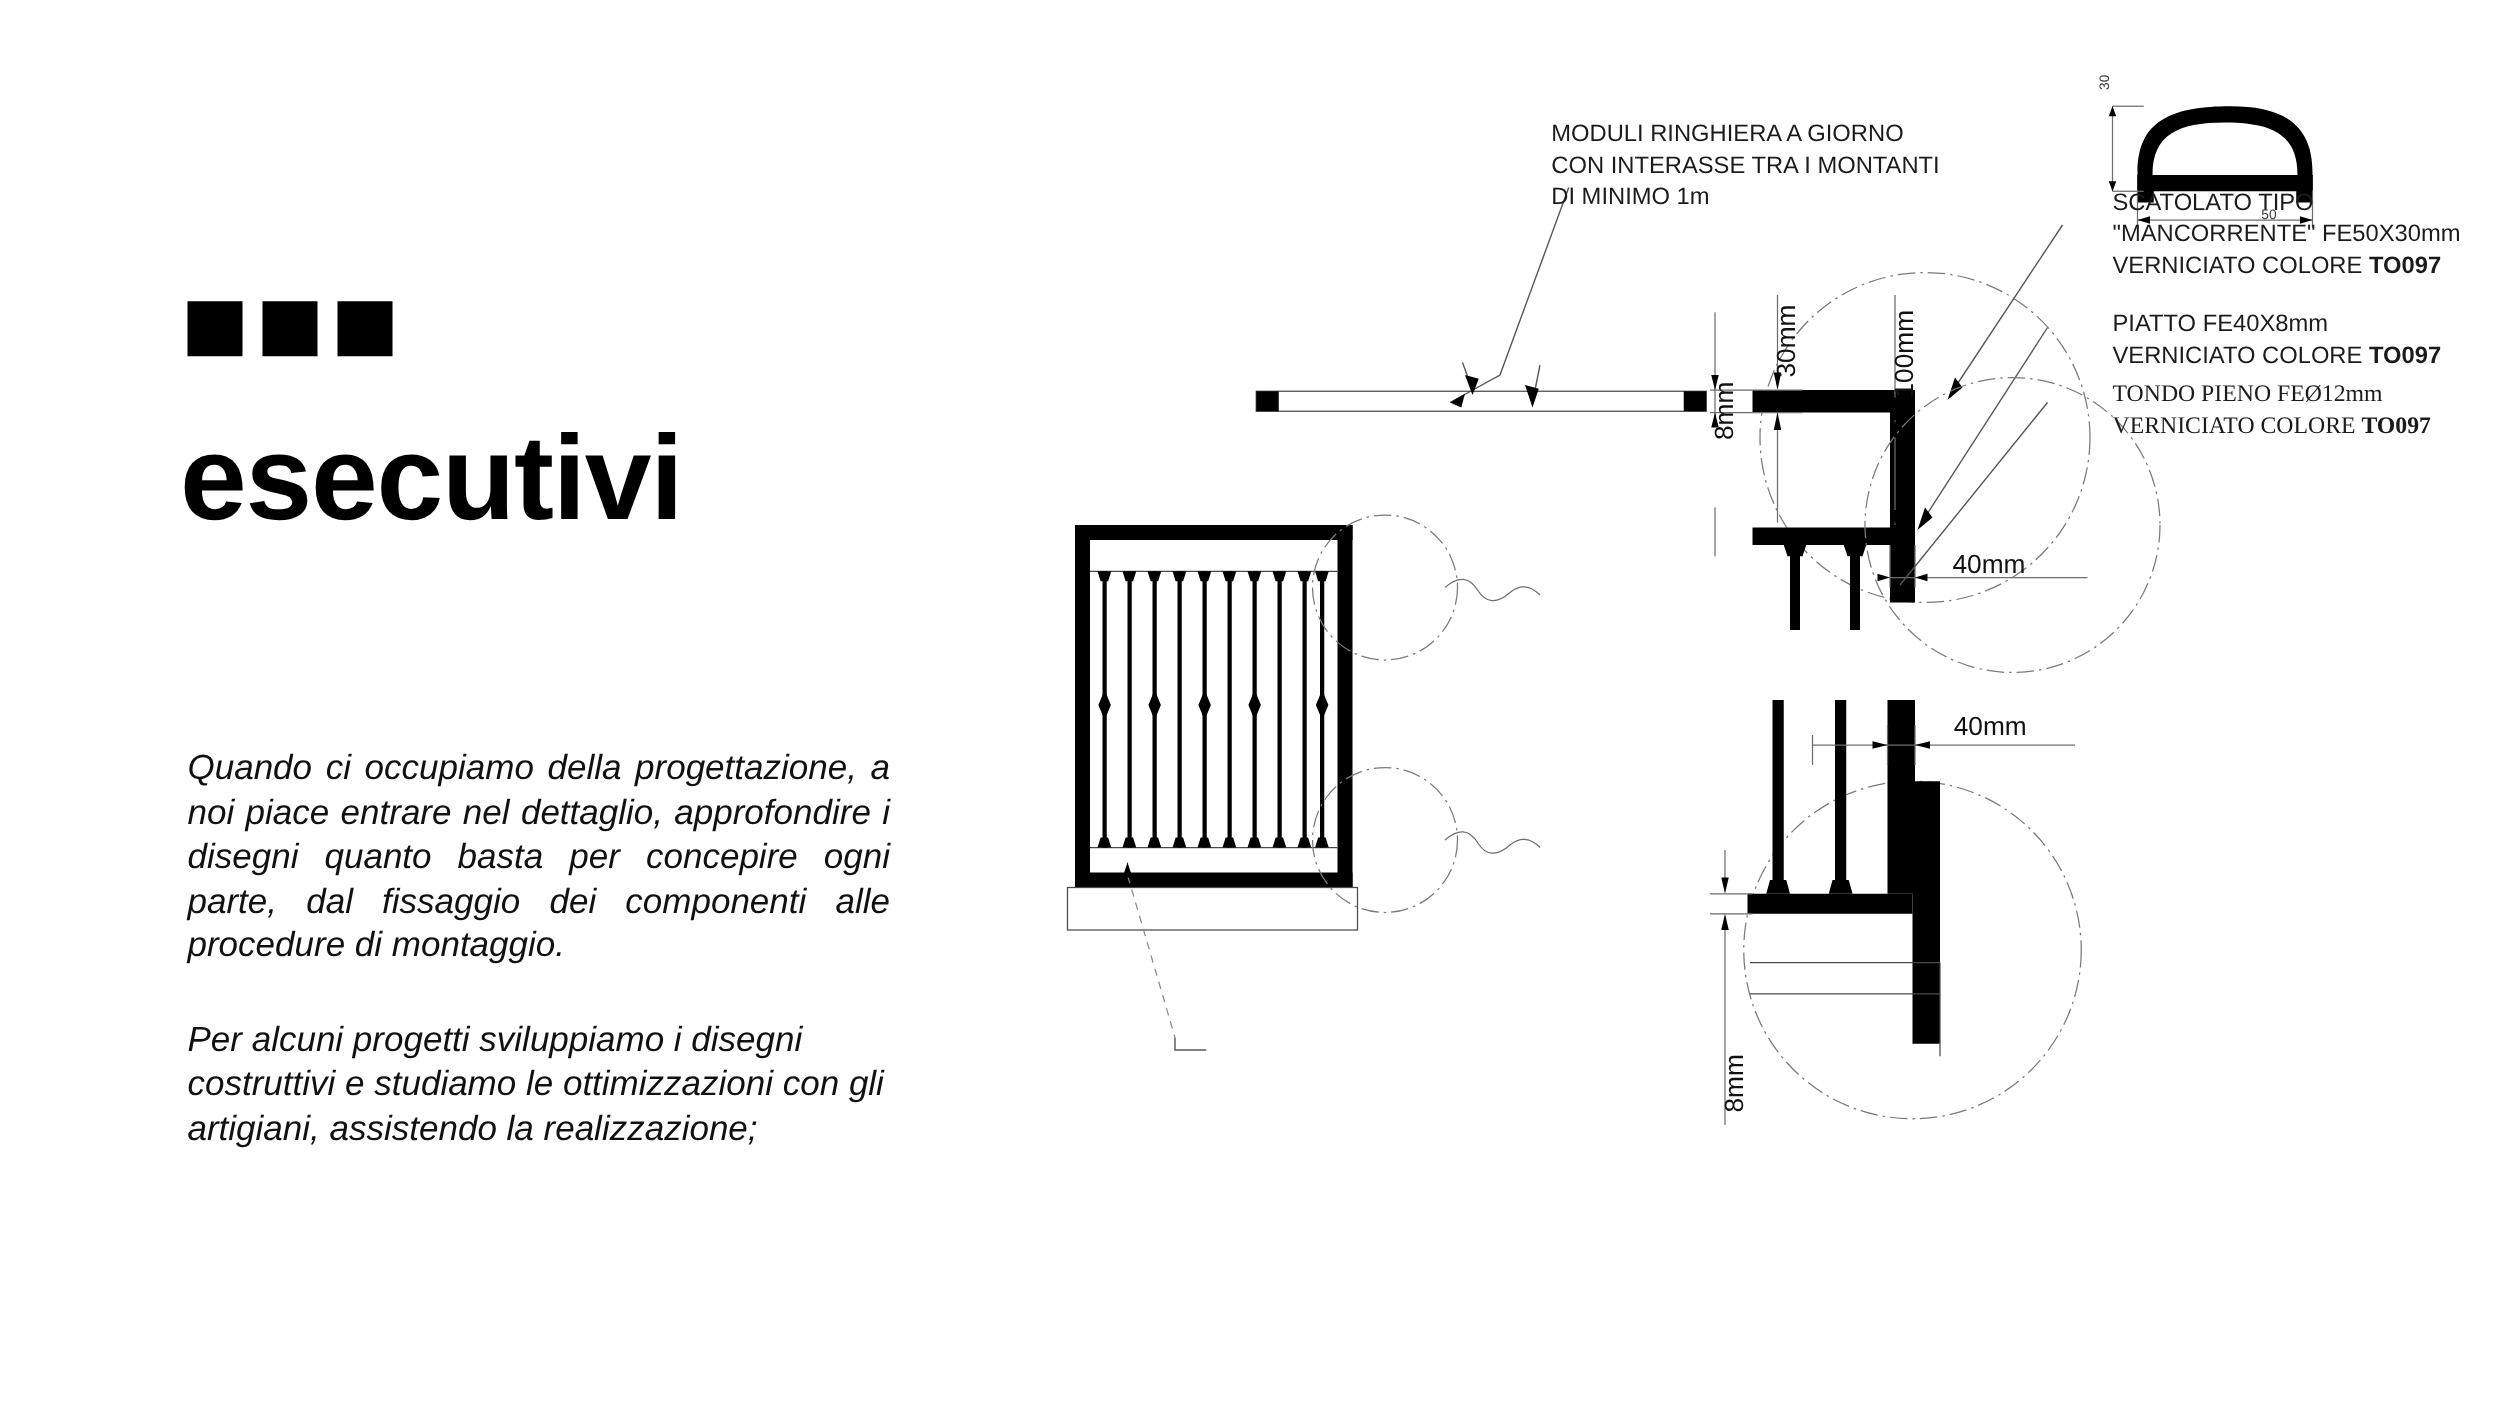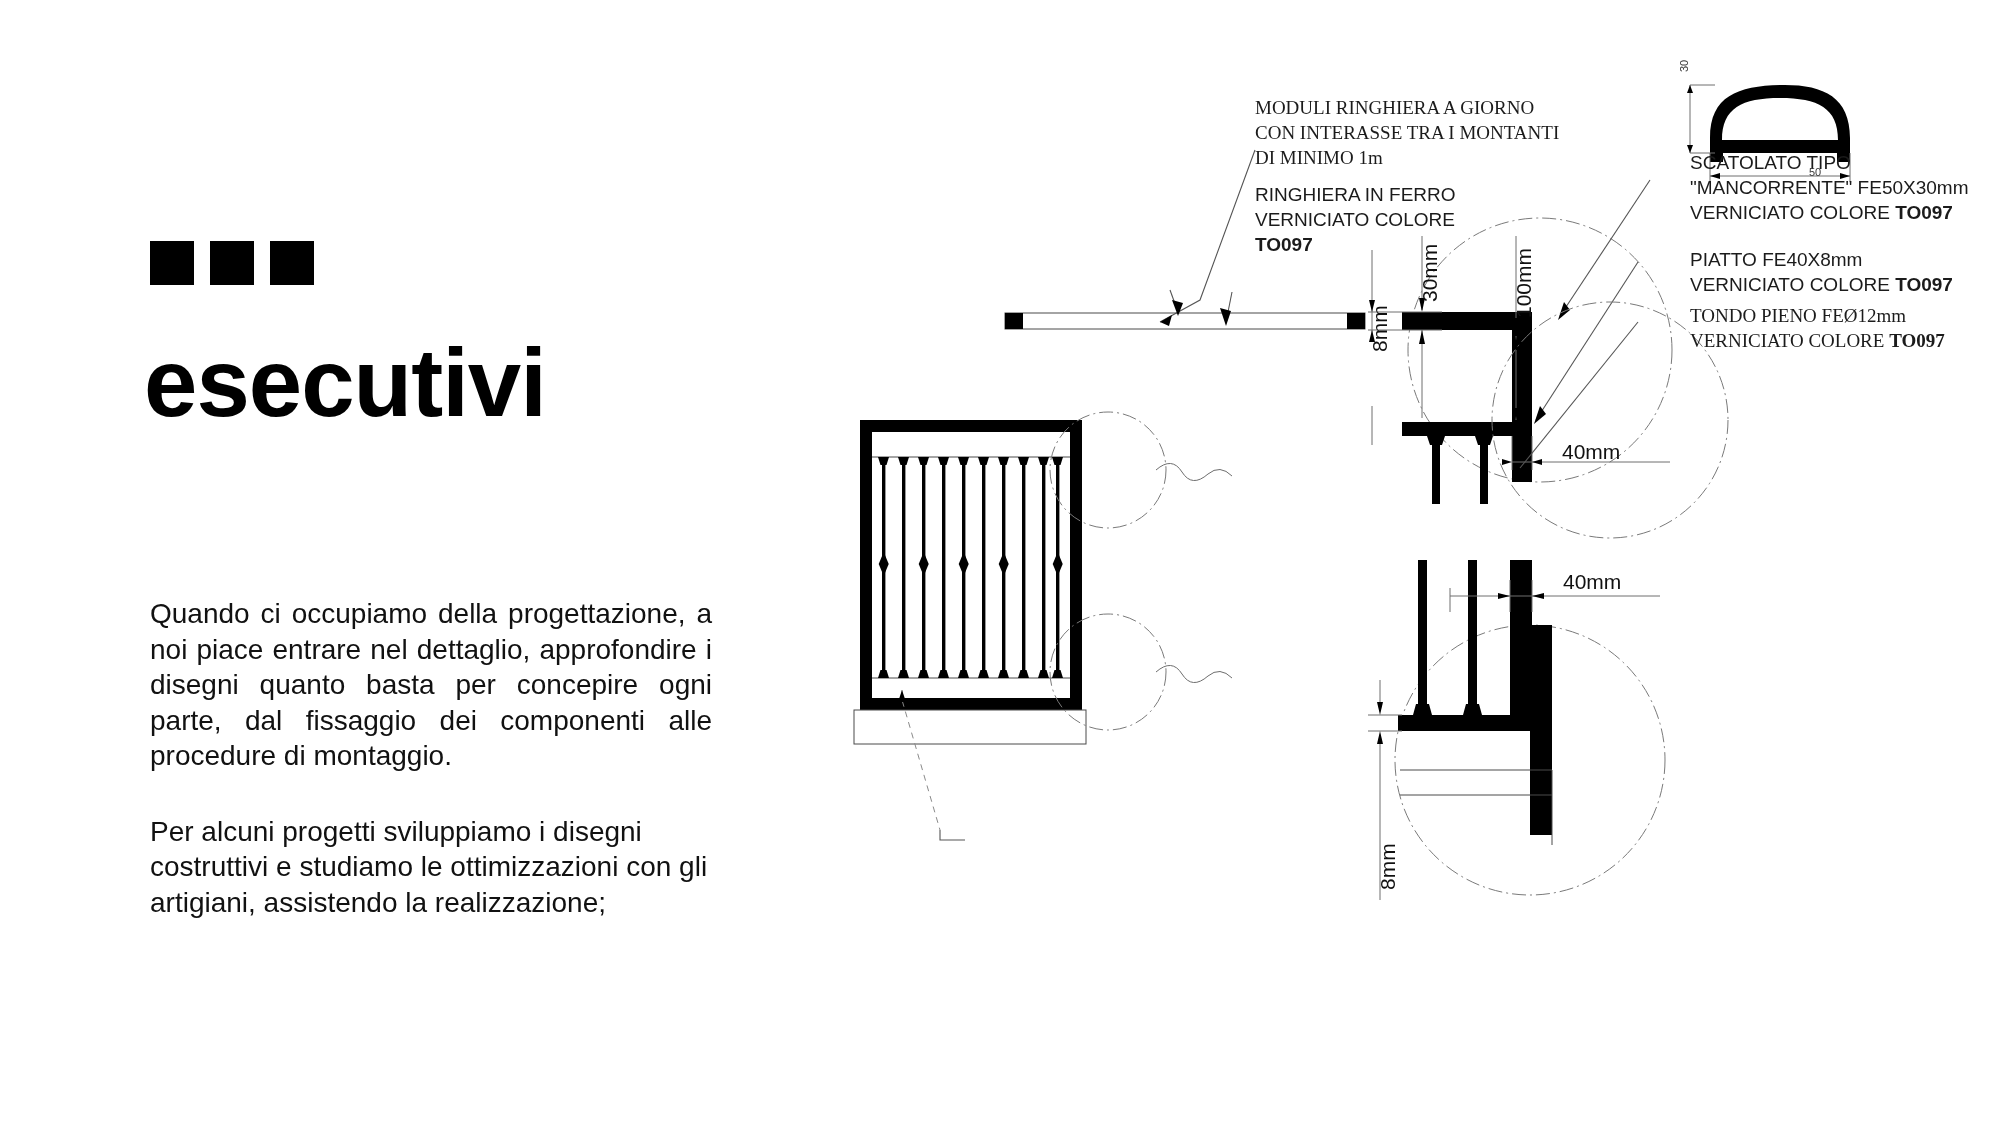--- a/index.html
+++ b/index.html
@@ -19,38 +19,38 @@
 
   .slide-title{
     position:absolute;left:-6px;top:322px;width:600px;
     font-size:96px;line-height:96px;font-weight:700;letter-spacing:-1px;
     color:#000000;white-space:nowrap;
   }
 
   .body-copy{position:absolute;left:0px;top:583px;width:562px;}
   .body-copy p{
     margin:0 0 40px 0;font-size:28px;line-height:35.5px;
-    color:#111111;text-align:justify;
+    color:#111111;text-align:justify;font-style:italic;
   }
   .body-copy p:last-child{margin-bottom:0;}
   .body-copy p.last-natural{text-align:left;}
 
   
   .draw{position:absolute;left:1050px;top:0px;width:950px;height:1125px;}
 
   .dwg-title{
     position:absolute;left:250px;top:22px;width:460px;text-align:center;
     font-size:21px;letter-spacing:.6px;color:#1b1b1b;white-space:nowrap;
   }
 
   
   .note{position:absolute;font-size:19px;line-height:25px;color:#1b1b1b;white-space:nowrap;}
   .note b{font-weight:700;}
 
-  .note-moduli{left:205px;top:95px;font-family:Liberation Serif, serif;}
+  .note-moduli{left:191px;top:95px;}
   .note-ringhiera{left:205px;top:182px;}
   .note-scatolato{left:640px;top:150px;}
   .note-piatto{left:640px;top:247px;}
   .note-tondo{left:640px;top:303px;font-family:Liberation Serif, serif;}
   .note-aste{left:155px;top:820px;}
 
   
   .dim{position:absolute;font-size:21px;color:#111111;white-space:nowrap;}
   .dim.vert{transform-origin:0 0;transform:rotate(-90deg);}
 
@@ -302,25 +302,20 @@
       </g>
 
     </svg>
 
     <div class="note note-moduli">
       <div>MODULI RINGHIERA A GIORNO</div>
       <div>CON INTERASSE TRA I MONTANTI</div>
       <div>DI MINIMO 1m</div>
     </div>
 
-    <div class="note note-ringhiera">
-      <div>RINGHIERA IN FERRO</div>
-      <div>VERNICIATO COLORE</div>
-      <div><b>TO097</b></div>
-    </div>
 
     <div class="note note-scatolato">
       <div>SCATOLATO TIPO</div>
       <div>"MANCORRENTE" FE50X30mm</div>
       <div><span>VERNICIATO COLORE </span><b>TO097</b></div>
     </div>
 
     <div class="note note-piatto">
       <div>PIATTO FE40X8mm</div>
       <div><span>VERNICIATO COLORE </span><b>TO097</b></div>

